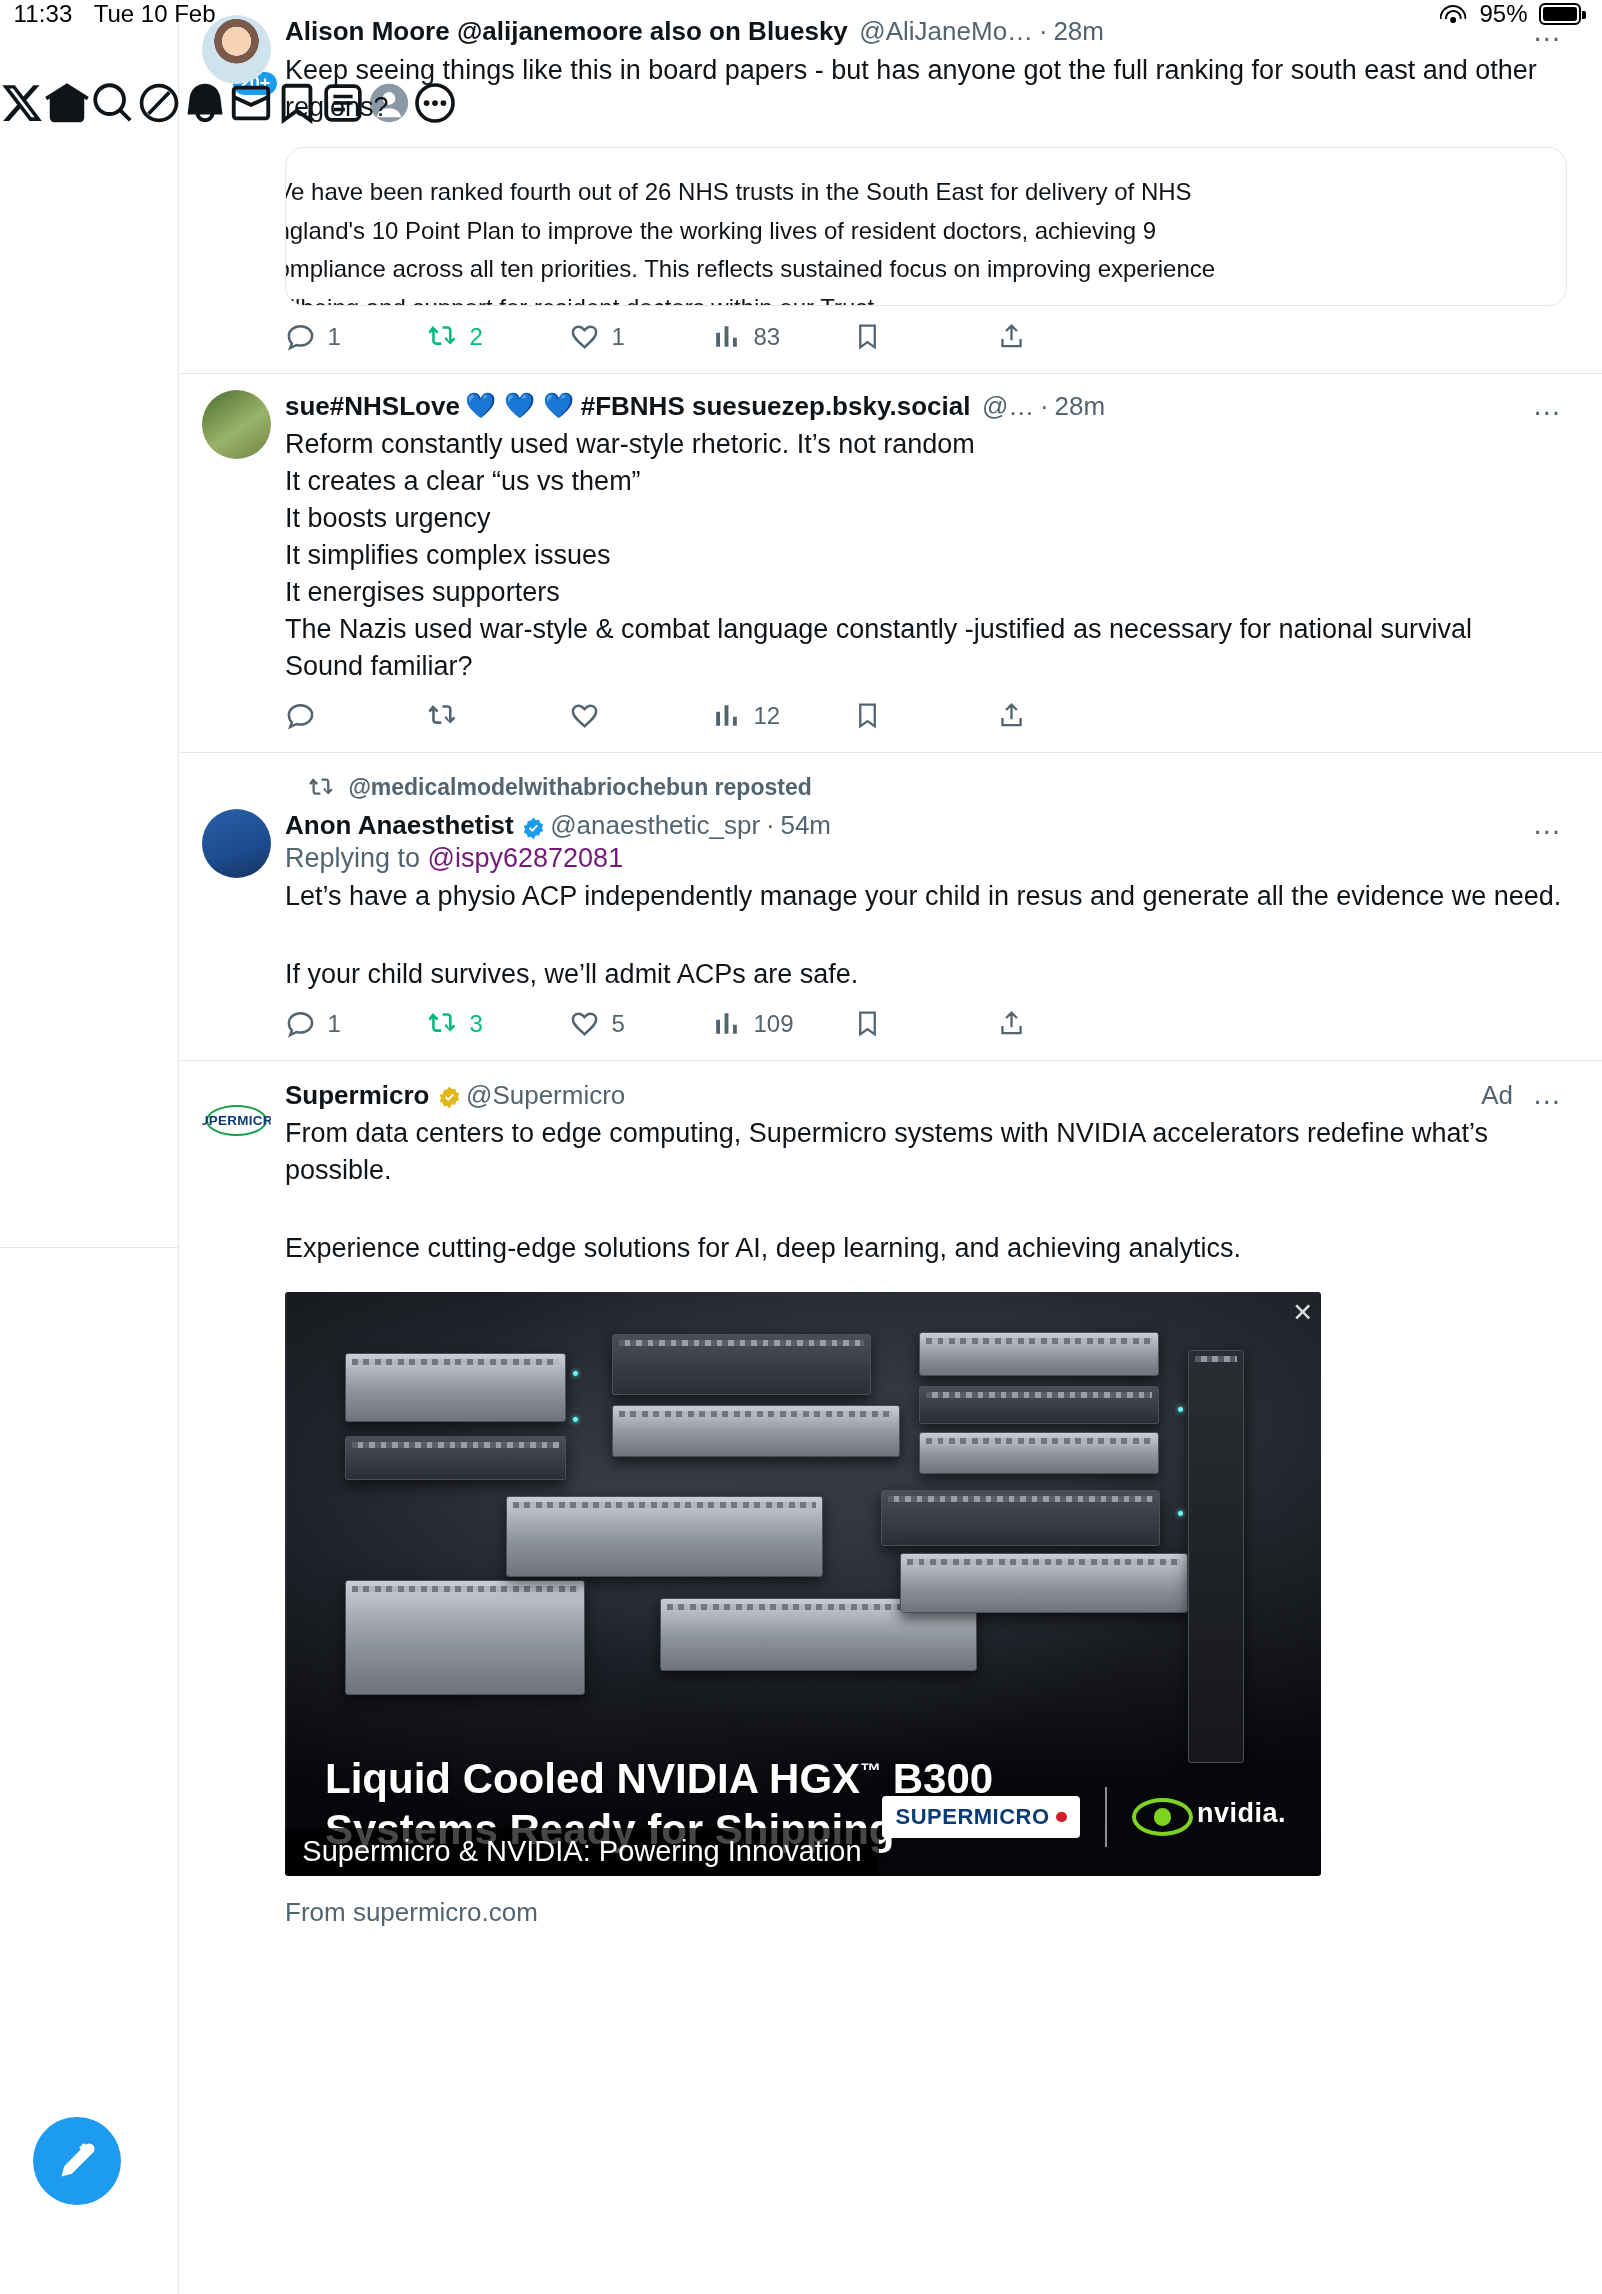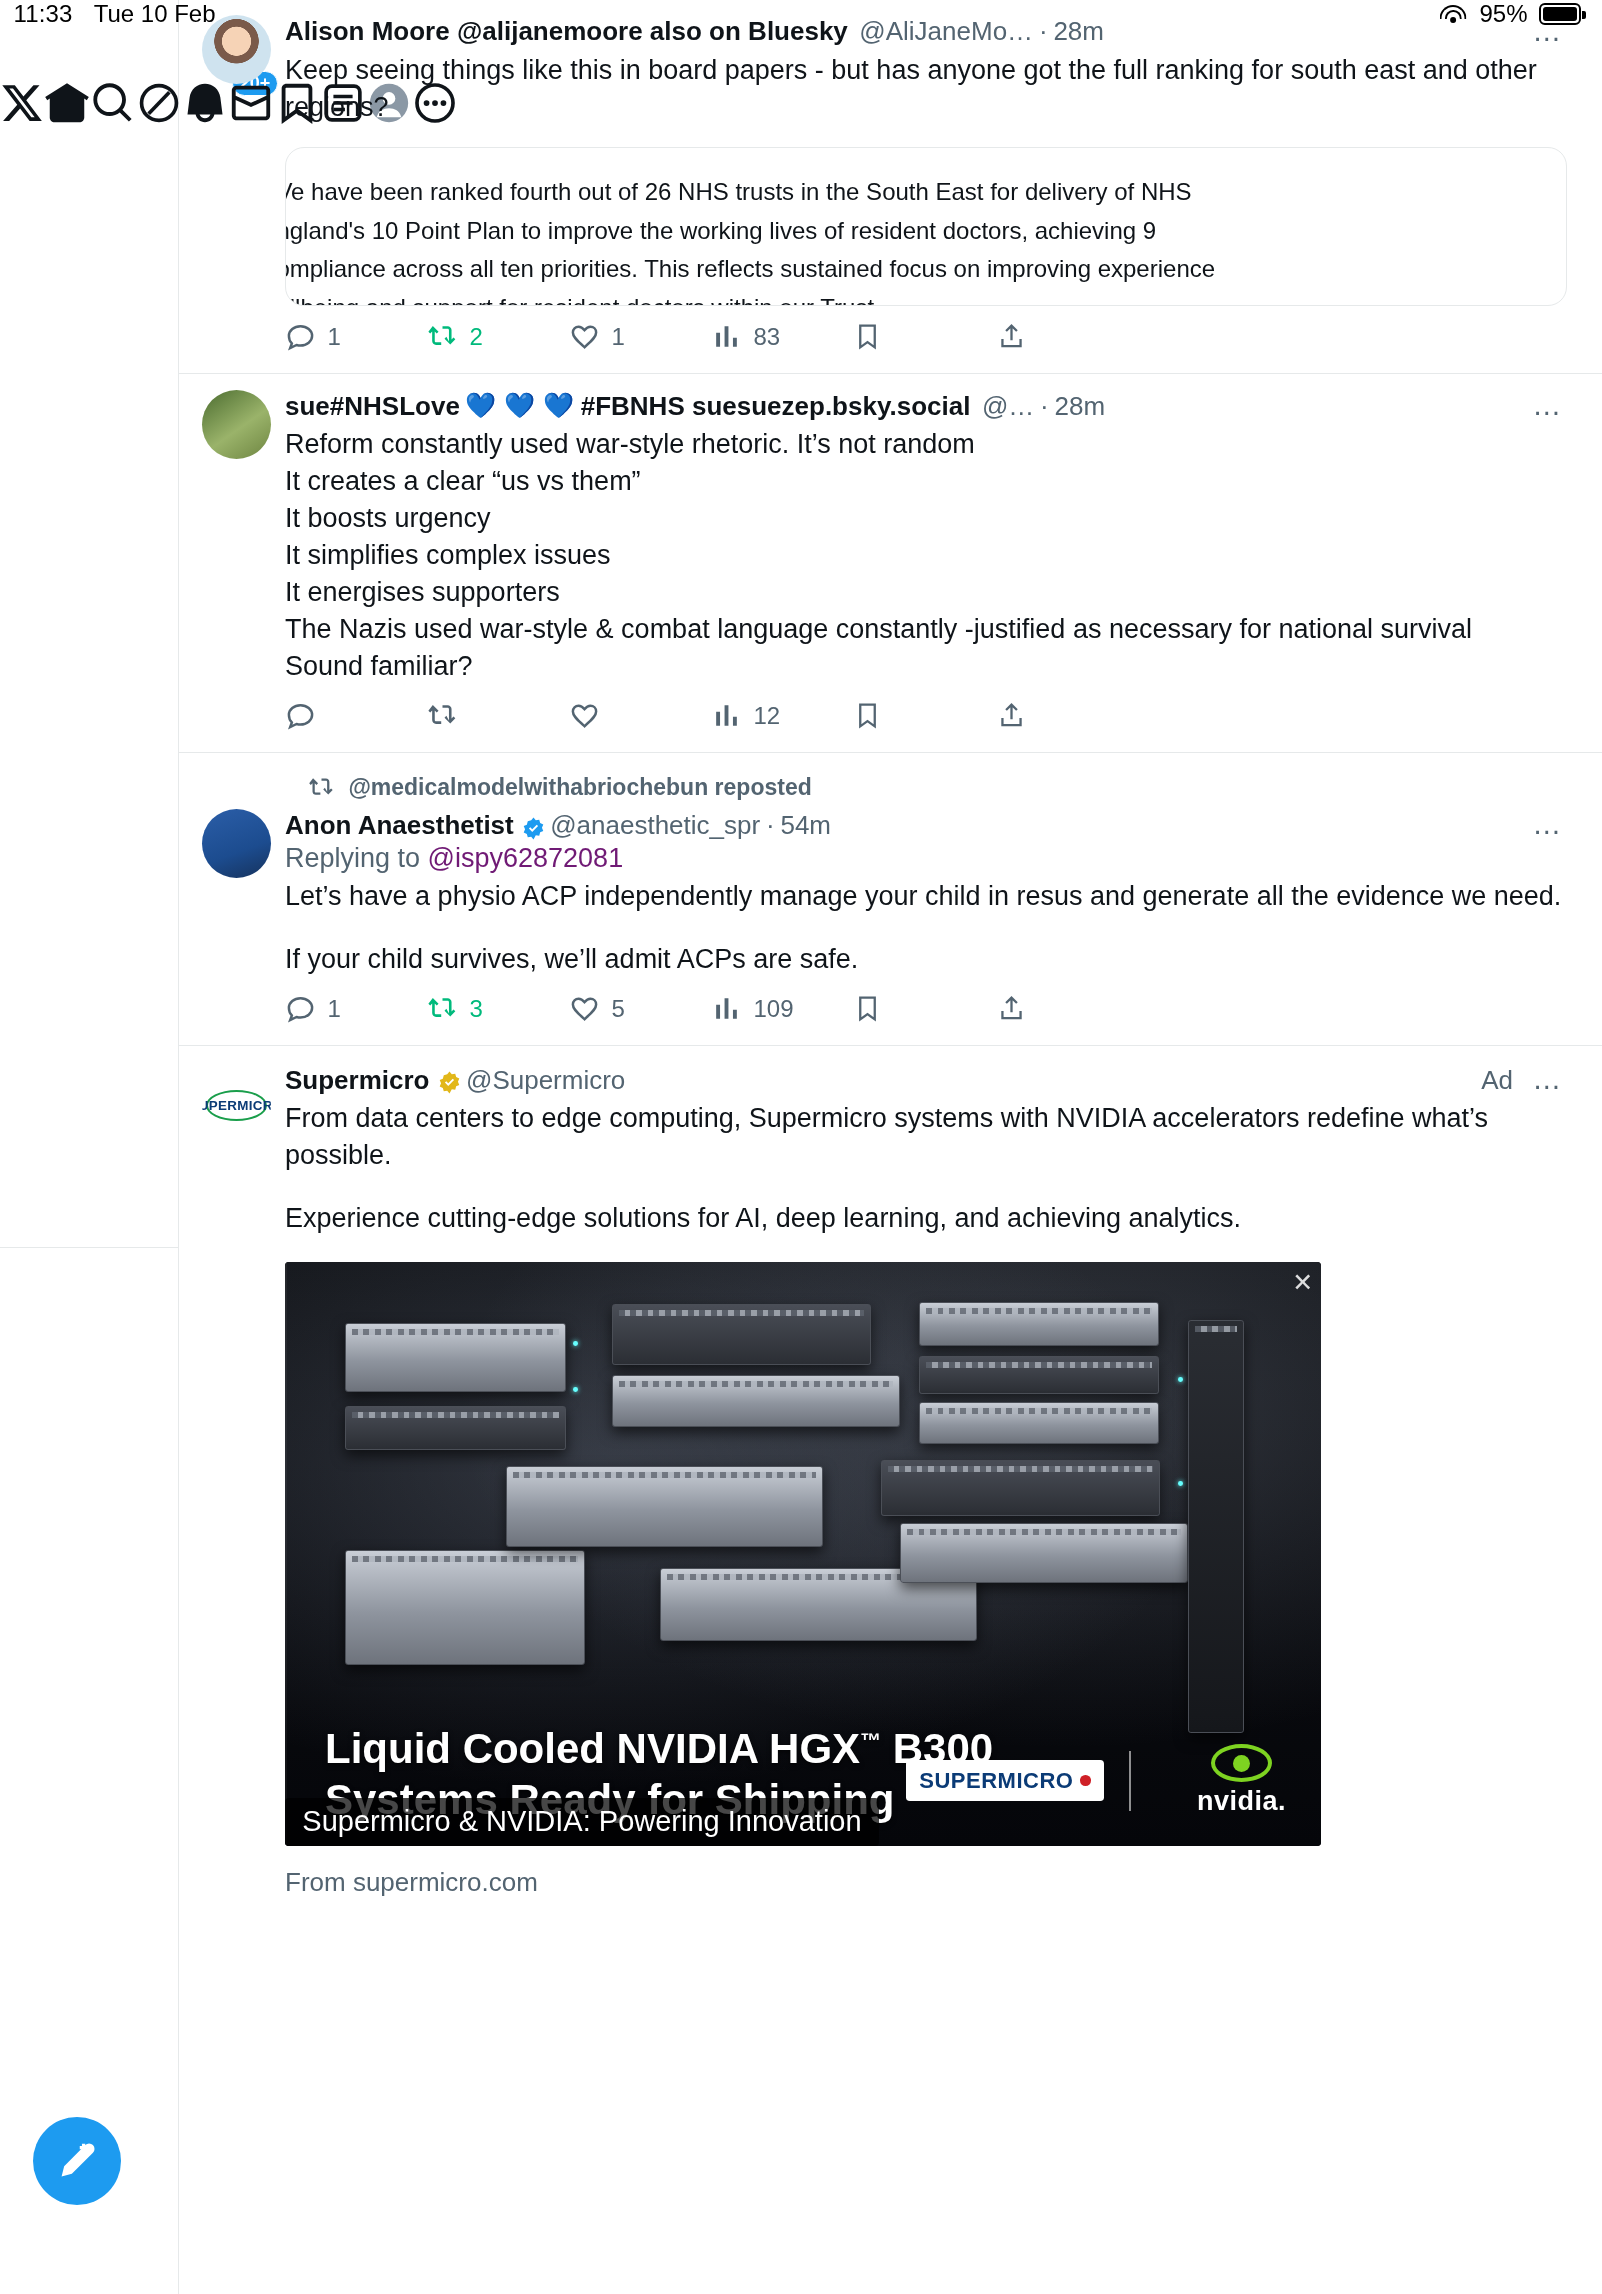--- a/index.html
+++ b/index.html
@@ -149,21 +149,21 @@
   }
   .ad-label { color: #536471; font-size: 26px; margin-left: auto; }
 
   .tweet-text {
     font-size: 27px;
     line-height: 1.37;
     color: #0f1419;
     margin-top: 3.8px;
     word-wrap: break-word;
   }
-  .tweet-text .p { margin-top: 26px; }
+  .tweet-text .p { margin-top: 41px; }
   .replying {
     font-size: 27px;
     color: #536471;
     margin-top: 1.9px;
   }
   .link { color: #701a75; }
 
   .reposted-banner {
     display: flex;
     align-items: center;
@@ -259,21 +259,21 @@
     right: 35px; bottom: 29px;
     display: flex; align-items: center; gap: 25px;
   }
   .smc-badge {
     background: #fff; border-radius: 3.8px; padding: 7.7px 13.4px;
     font-size: 22px; font-weight: 700; color: #0b3b76; letter-spacing: 0.5px;
     display: flex; align-items: center; gap: 6.7px;
   }
   .smc-badge .dot { width: 10.6px; height: 10.6px; border-radius: 50%; background: #cf2027; }
   .vbar { width: 1.9px; height: 60px; background: rgba(255,255,255,.55); }
-  .nv { display: flex; flex-direction: column; align-items: center; gap: 3.8px; color: #fff; margin-left: 41px; }
+  .nv { display: flex; flex-direction: row; gap: 3.8px; color: #fff; }
   .nv .eye {
     width: 61px; height: 38px; border-radius: 50%;
     border: 4.8px solid #7ed321; background: transparent;
     display: flex; align-items: center; justify-content: center;
   }
   .nv .eye i { width: 17.3px; height: 17.3px; border-radius: 50%; background: #7ed321; display:block; }
   .nv .word { font-size: 27px; font-weight: 700; letter-spacing: 0.5px; }
 
   .media-caption {
     position: absolute;

